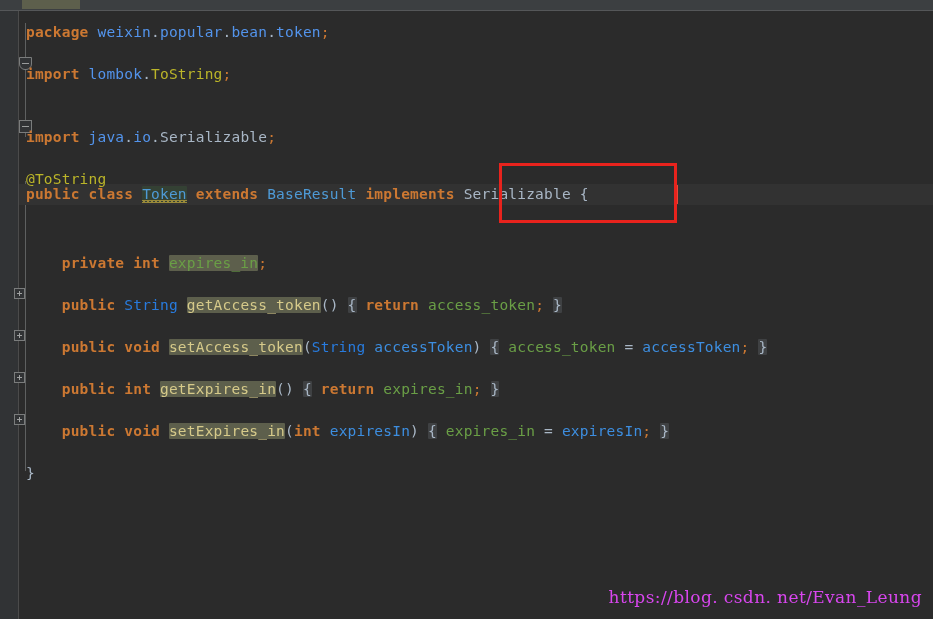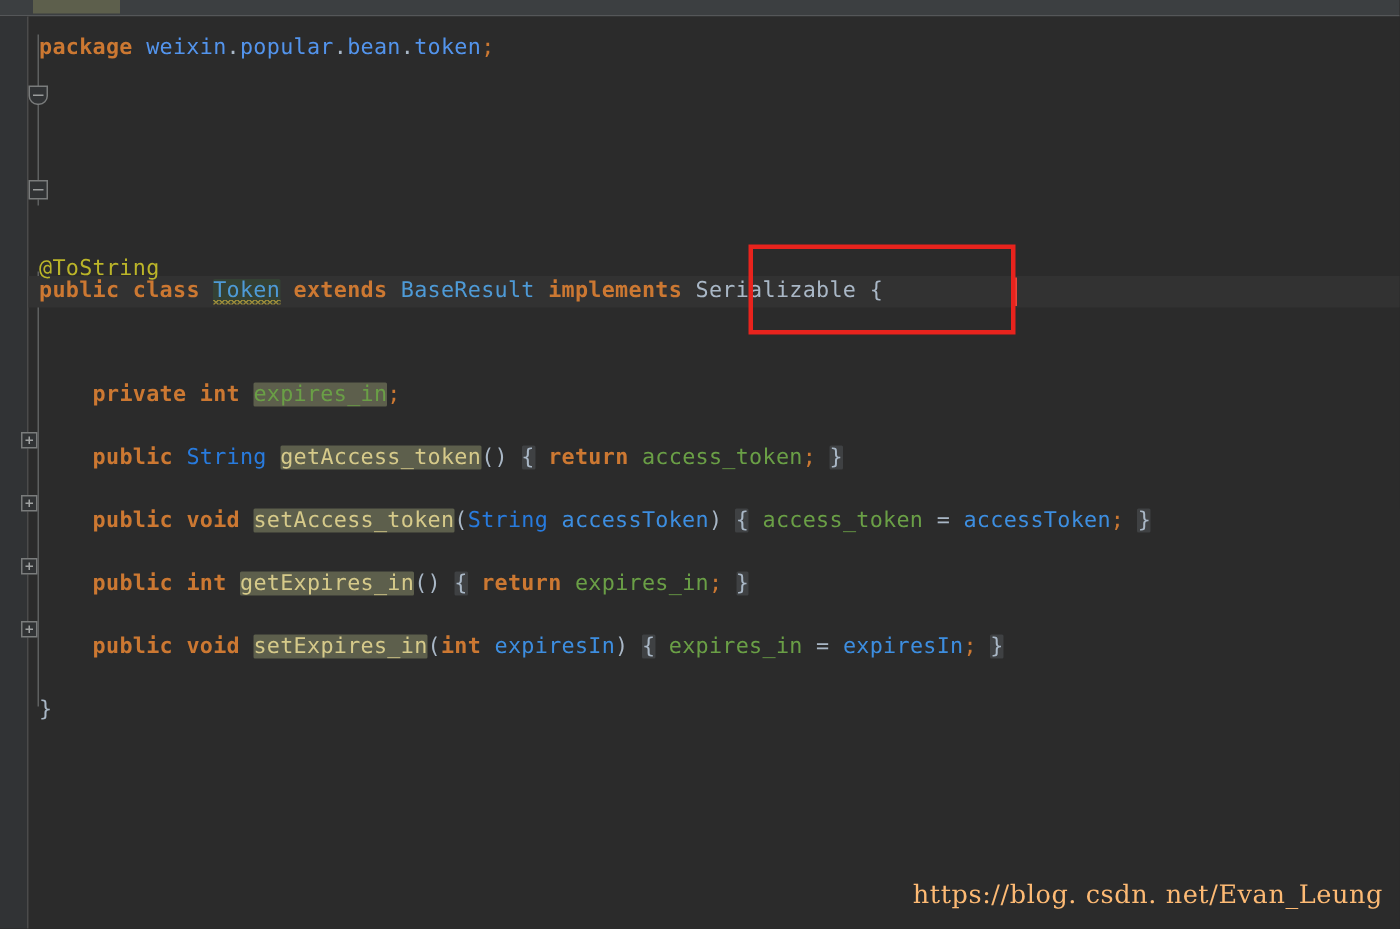--- a/index.html
+++ b/index.html
@@ -166,21 +166,21 @@
     pointer-events: none;
   }
 
   
   #watermark {
     position: absolute;
     right: 11px;
     bottom: 12px;
     font-family: "DejaVu Serif", "Liberation Serif", serif;
     font-size: 17px;
-    color: #fdba74;
+    color: #d946ef;
     letter-spacing: 0.4px;
     white-space: pre;
   }
 </style>
 </head>
 <body>
 
 <div id="top-strip"></div>
 <div id="tab-marker"></div>
 <div id="top-divider"></div>
@@ -201,22 +201,24 @@
   <div class="fold-plus" style="left:14px; top:361px;"></div>
   <div class="fold-plus" style="left:14px; top:403px;"></div>
 
   <div id="code">
 
     <div id="current-line-band" style="top:173px;"></div>
     <div id="caret" style="left:657px; top:174px;"></div>
 
     <div class="line" style="top:11px;"><span class="kw">package</span><span class="plain"> </span><span class="pkg">weixin</span><span class="punc">.</span><span class="pkg">popular</span><span class="punc">.</span><span class="pkg">bean</span><span class="punc">.</span><span class="pkg">token</span><span class="semi">;</span></div>
 
-
-
+    <div class="line" style="top:53px;"><span class="kw">import</span><span class="plain"> </span><span class="pkg">lombok</span><span class="punc">.</span><span class="ann">ToString</span><span class="semi">;</span></div>
+
+
+    <div class="line" style="top:116px;"><span class="kw">import</span><span class="plain"> </span><span class="pkg">java</span><span class="punc">.</span><span class="pkg">io</span><span class="punc">.</span><span class="plain">Serializable</span><span class="semi">;</span></div>
 
     <div class="line" style="top:158px;"><span class="ann">@ToString</span></div>
 
     <div class="line" style="top:173px;"><span class="kw">public</span><span class="plain"> </span><span class="kw">class</span><span class="plain"> </span><span class="hl-class"><span class="cls">Token</span><span class="squiggle"></span></span><span class="plain"> </span><span class="kw">extends</span><span class="plain"> </span><span class="cls">BaseResult</span><span class="plain"> </span><span class="kw">implements</span><span class="plain"> </span><span class="plain">Serializable</span><span class="plain"> {</span></div>
 
 
     <div class="line" style="top:242px;text-align:right;">    <span class="kw">private</span><span class="plain"> </span><span class="kw">int</span><span class="plain"> </span><span class="hl-ident"><span class="fld">expires_in</span></span><span class="semi">;</span></div>
 
     <div class="line" style="top:284px;">    <span class="kw">public</span><span class="plain"> </span><span class="type">String</span><span class="plain"> </span><span class="hl-ident"><span class="mname">getAccess_token</span></span><span class="punc">()</span><span class="plain"> </span><span class="hl-brace"><span class="punc">{</span></span><span class="plain"> </span><span class="kw">return</span><span class="plain"> </span><span class="fld">access_token</span><span class="semi">;</span><span class="plain"> </span><span class="hl-brace"><span class="punc">}</span></span></div>
 

